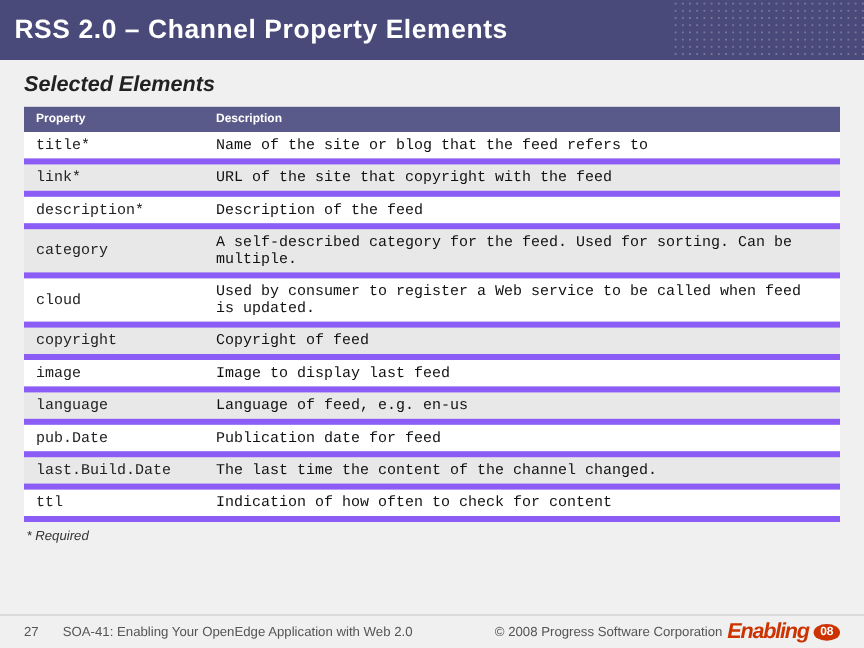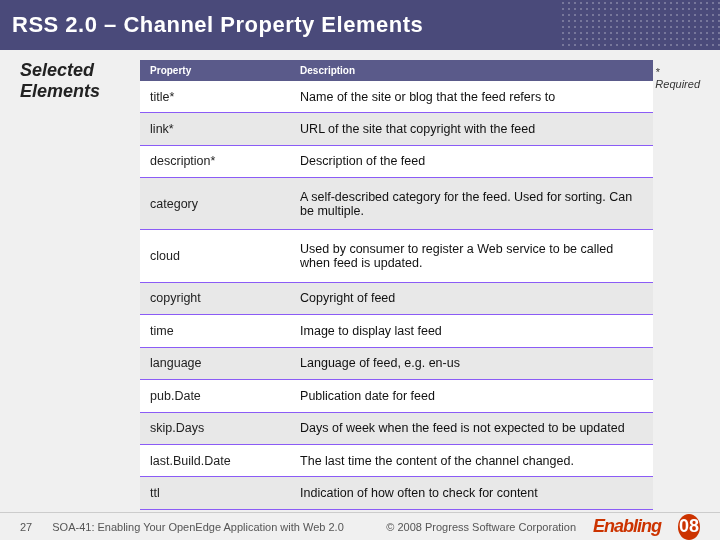--- a/index.html
+++ b/index.html
@@ -27,21 +27,21 @@
       font-size: 22px;
       font-weight: bold;
       letter-spacing: 0.5px;
     }
 
     .content {
       flex: 1;
       padding: 10px 20px 30px 20px;
       background: #f0f0f0;
       display: flex;
-      flex-direction: row;
+      flex-direction: column;
     }
 
     .section-title {
       font-size: 18px;
       font-style: italic;
       font-weight: bold;
       color: #222;
       margin-bottom: 8px;
     }
 
@@ -63,21 +63,22 @@
       background: #ffffff;
     }
 
     tbody tr:nth-child(even) {
       background: #e8e8e8;
     }
 
     tbody tr td {
       padding: 4px 10px;
       color: #111;
-      border-bottom: 1px solid #8b5cf6;
+      border-bottom: 5px solid #8b5cf6;
+      font-family: Liberation Mono, monospace;
     }
 
     tbody tr td:first-child {
       width: 150px;
       font-weight: normal;
       color: #222;
     }
 
     .footnote {
       font-size: 11px;
@@ -118,40 +119,40 @@
     }
 
     .footer-copyright {
       font-size: 11px;
       color: #555;
     }
 
     .footer-logo {
       display: flex;
       align-items: center;
-      gap: 17px;
+      gap: 4px;
       justify-content: flex-end;
     }
 
     .logo-text {
       font-size: 18px;
       font-weight: bold;
       font-style: italic;
       color: #cc3300;
       letter-spacing: -1px;
     }
 
     .logo-badge {
       background: #cc3300;
       color: white;
-      font-size: 18px;
+      font-size: 10px;
       font-weight: bold;
       border-radius: 50%;
       width: 22px;
-      height: 26px;
+      height: 14px;
       display: flex;
       align-items: center;
       justify-content: center;
     }
 
     .header-dotpattern {
       position: absolute;
       right: 0;
       top: 0;
       width: 160px;
@@ -198,34 +199,30 @@
           </tr>
           <tr>
             <td>cloud</td>
             <td>Used by consumer to register a Web service to be called when feed is updated.</td>
           </tr>
           <tr>
             <td>copyright</td>
             <td>Copyright of feed</td>
           </tr>
           <tr>
-            <td>time</td>
+            <td>image</td>
             <td>Image to display last feed</td>
           </tr>
           <tr>
             <td>language</td>
             <td>Language of feed, e.g. en-us</td>
           </tr>
           <tr>
             <td>pub.Date</td>
             <td>Publication date for feed</td>
-          </tr>
-          <tr>
-            <td>skip.Days</td>
-            <td>Days of week when the feed is not expected to be updated</td>
           </tr>
           <tr>
             <td>last.Build.Date</td>
             <td>The last time the content of the channel changed.</td>
           </tr>
           <tr>
             <td>ttl</td>
             <td>Indication of how often to check for content</td>
           </tr>
         </tbody>

